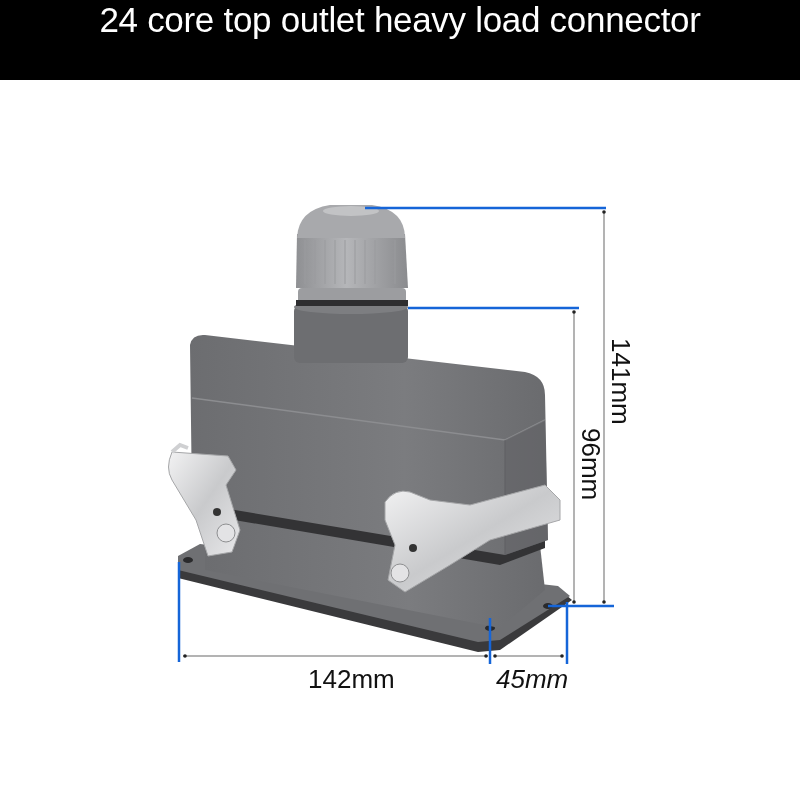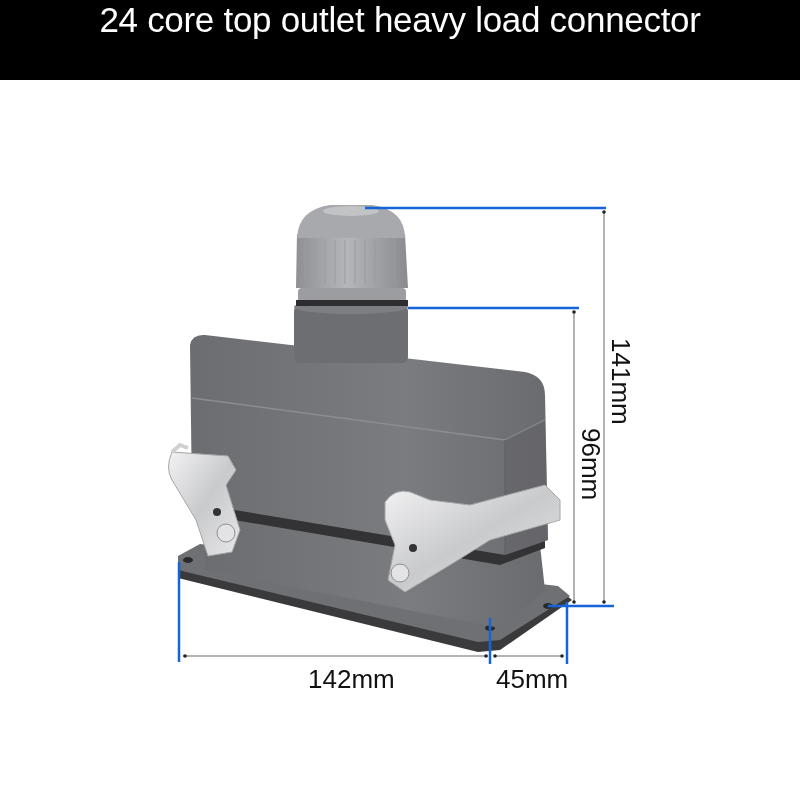--- a/index.html
+++ b/index.html
@@ -115,13 +115,13 @@
     <circle cx="185" cy="656" r="1.8"></circle>
       <circle cx="486" cy="656" r="1.8"></circle>
     <circle cx="495" cy="656" r="1.8"></circle>
       <circle cx="562" cy="656" r="1.8"></circle>
   </g>
 </svg>
 
 <div class="dim-label v" style="left:636px;top:338px;">141mm</div>
 <div class="dim-label v" style="left:606px;top:428px;">96mm</div>
 <div class="dim-label" style="left:308px;top:664px;">142mm</div>
-<div class="dim-label" style="left:496px;top:664px;">45mm</div>
+<div class="dim-label" style="left:496px;top:664px;font-style:italic;">45mm</div>
 
 </body></html>

